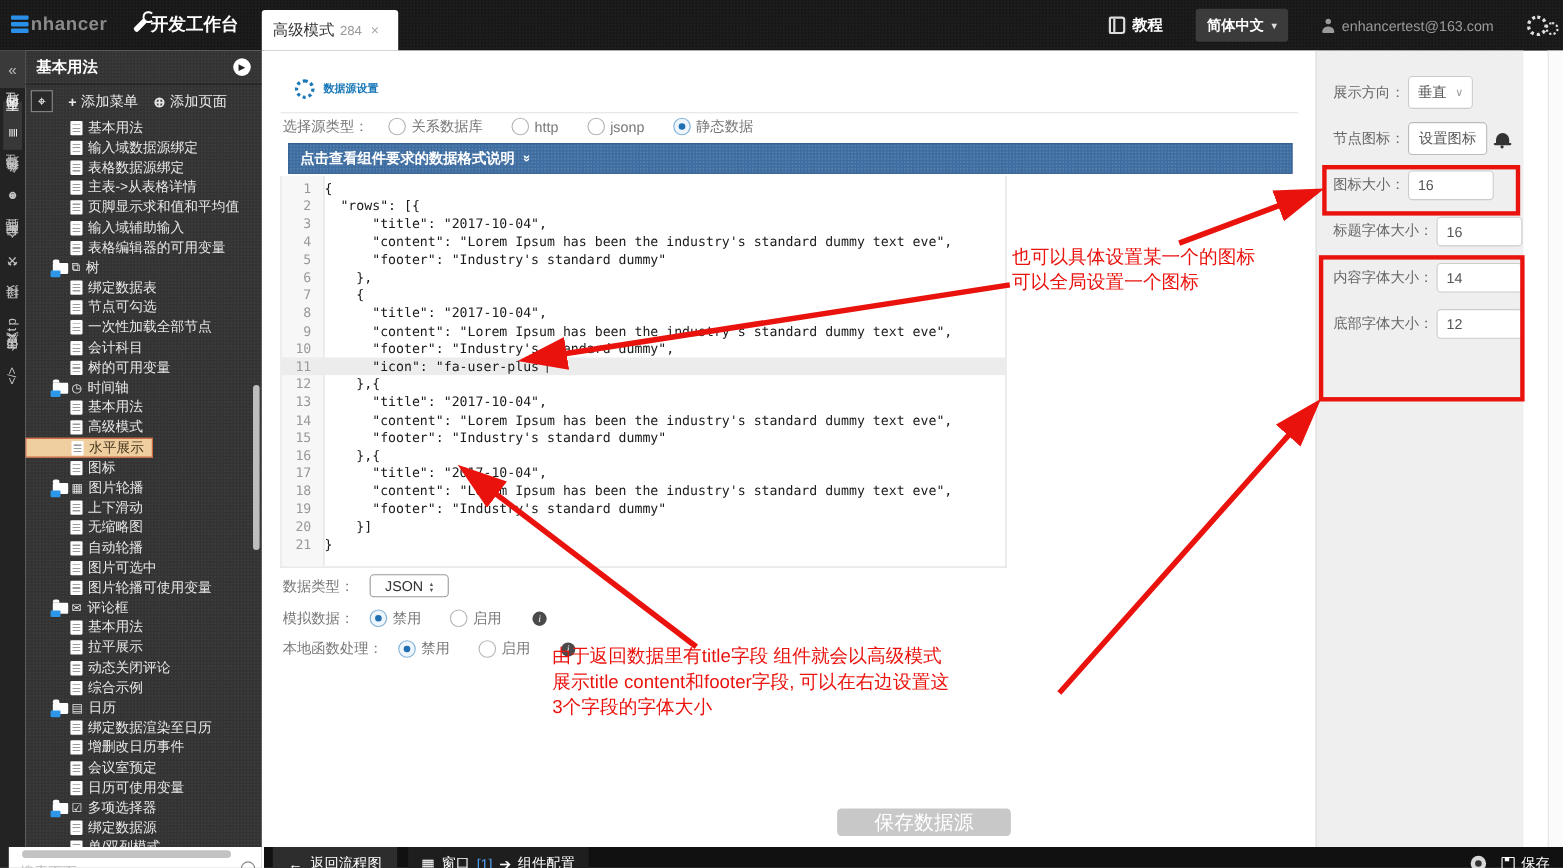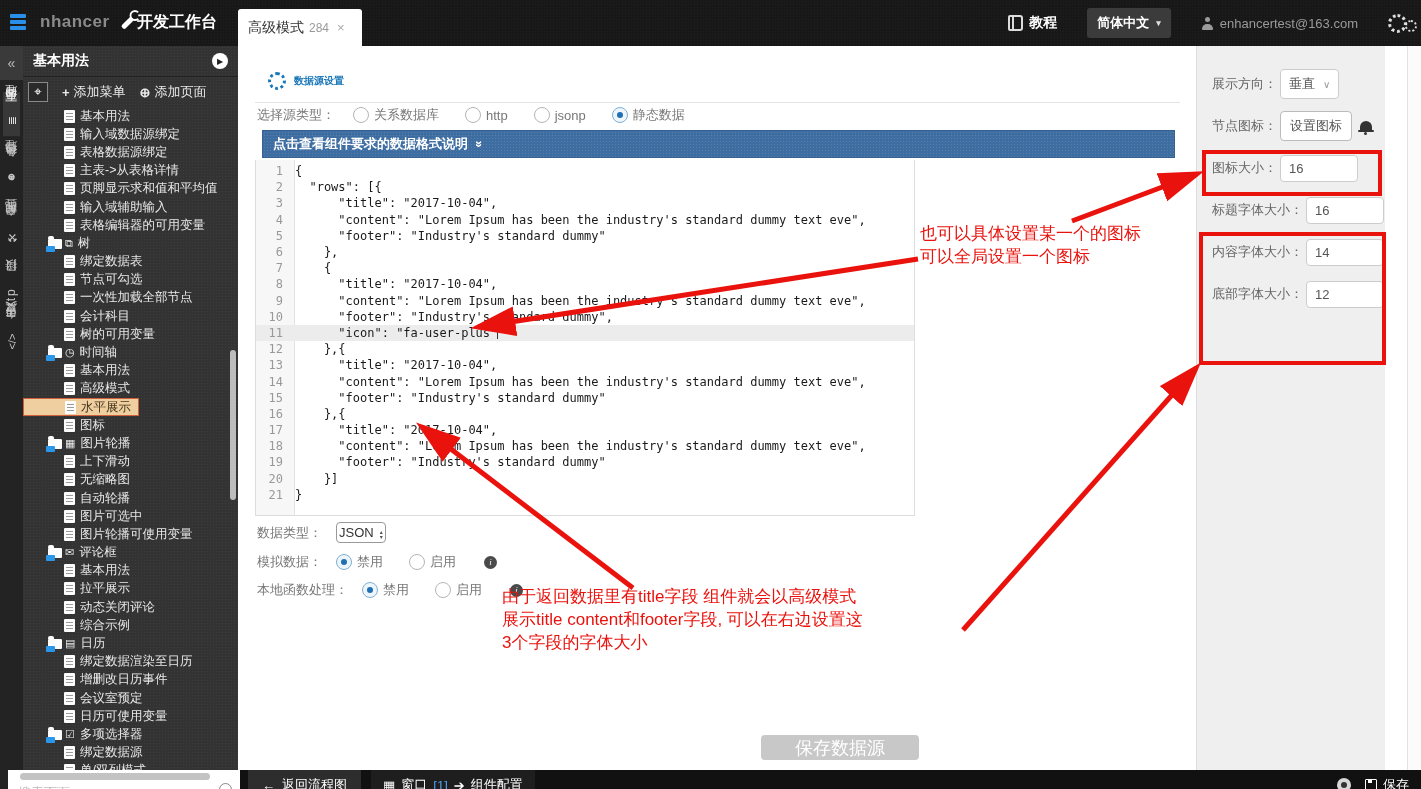--- a/index.html
+++ b/index.html
@@ -1,21 +1,21 @@
 <!DOCTYPE html>
 <html><head>
 <meta charset="utf-8">
 <style>
   html,body{margin:0;padding:0;}
   body{width:1421px;height:789px;position:relative;overflow:hidden;background:#fff;
        font-family:"Liberation Sans",sans-serif;-webkit-font-smoothing:antialiased;}
   
   .topbar{position:absolute;left:0;top:0;width:1421px;height:46px;background:#181818;
     background-image:radial-gradient(rgba(255,255,255,.035) 1px,transparent 1px);background-size:3px 3px;}
-  .logo{position:absolute;left:10px;top:12px;display:flex;align-items:center;gap:14px;}
+  .logo{position:absolute;left:10px;top:12px;display:flex;align-items:center;gap:2px;}
   .logo-bars{display:inline-flex;flex-direction:column;gap:2px;}
   .logo-bars i{width:16px;height:4px;background:#2a8fe8;border-radius:1px;}
   .logo-text{color:#8a8a8a;font-size:17px;font-weight:bold;letter-spacing:.5px;}
   .ws-title{position:absolute;left:125px;top:12px;color:#fff;font-size:16px;font-weight:bold;display:flex;align-items:center;gap:7px;}
   .wrench-icon{width:5px;height:14px;background:#fff;border-radius:2px;transform:rotate(45deg);position:relative;display:inline-block;}
   .wrench-icon::before{content:"";position:absolute;top:-9px;left:-3px;width:7px;height:7px;border:2px solid #fff;border-radius:50%;border-top-color:transparent;transform:rotate(45deg);}
   .toptab{position:absolute;left:238px;top:9px;height:37px;min-width:104px;background:#fff;border-radius:3px 3px 0 0;
           display:flex;align-items:center;padding:0 10px;gap:5px;}
   .toptab-label{color:#333;font-size:14px;}
   .toptab-badge{color:#999;font-size:12px;}
@@ -88,21 +88,21 @@
   .m-editor{position:absolute;left:255px;top:160px;width:658px;height:355px;border:1px solid #ddd;border-top:none;
             font-family:"DejaVu Sans Mono",monospace;font-size:12px;overflow:hidden;}
   .gutter-bg{position:absolute;left:0;top:0;width:38px;height:100%;background:#f7f7f7;border-right:1px solid #e2e2e2;}
   .code-line{position:relative;height:16.2px;display:flex;align-items:center;}
   .code-line.active{background:#ececec;}
   .ln{width:27px;padding-right:12px;text-align:right;color:#999;flex:none;}
   .ct{white-space:pre;color:#1a1a1a;}
   .cursor{display:inline-block;width:1px;height:13px;background:#333;vertical-align:-2px;}
   .m-row{position:absolute;display:flex;align-items:center;font-size:13px;color:#777;}
   .m-row .grp-label{margin-right:14px;}
-  .sel-json{display:inline-flex;align-items:flex-end;gap:6px;border:1px solid #999;border-radius:4px;padding:2px 2px;background:#fff;color:#333;cursor:pointer;}
+  .sel-json{display:inline-flex;align-items:flex-end;gap:6px;border:1px solid #999;border-radius:4px;padding:2px 13px;background:#fff;color:#333;cursor:pointer;}
   .spin{display:flex;flex-direction:column;font-size:6px;line-height:5px;color:#555;}
   .info-icon{width:13px;height:13px;border-radius:50%;background:#4a4a4a;color:#fff;font-size:9px;font-style:italic;
              font-family:"Liberation Serif",serif;display:inline-flex;align-items:center;justify-content:center;margin-left:2px;}
   .m-save{position:absolute;left:761px;top:735px;width:158px;height:25px;background:#c8c8c8;border:none;border-radius:4px;
           color:#fff;font-size:18px;display:flex;align-items:center;justify-content:center;cursor:pointer;}
   
   .panel{position:absolute;left:1196px;top:46px;width:189px;height:724px;background:#efefef;border-left:1px solid #dcdcdc;
          box-sizing:border-box;padding:24px 0 0 15px;}
   .prow{display:flex;align-items:center;margin-bottom:14px;height:28px;}
   .plabel{font-size:13px;color:#666;margin-right:3px;white-space:nowrap;}

